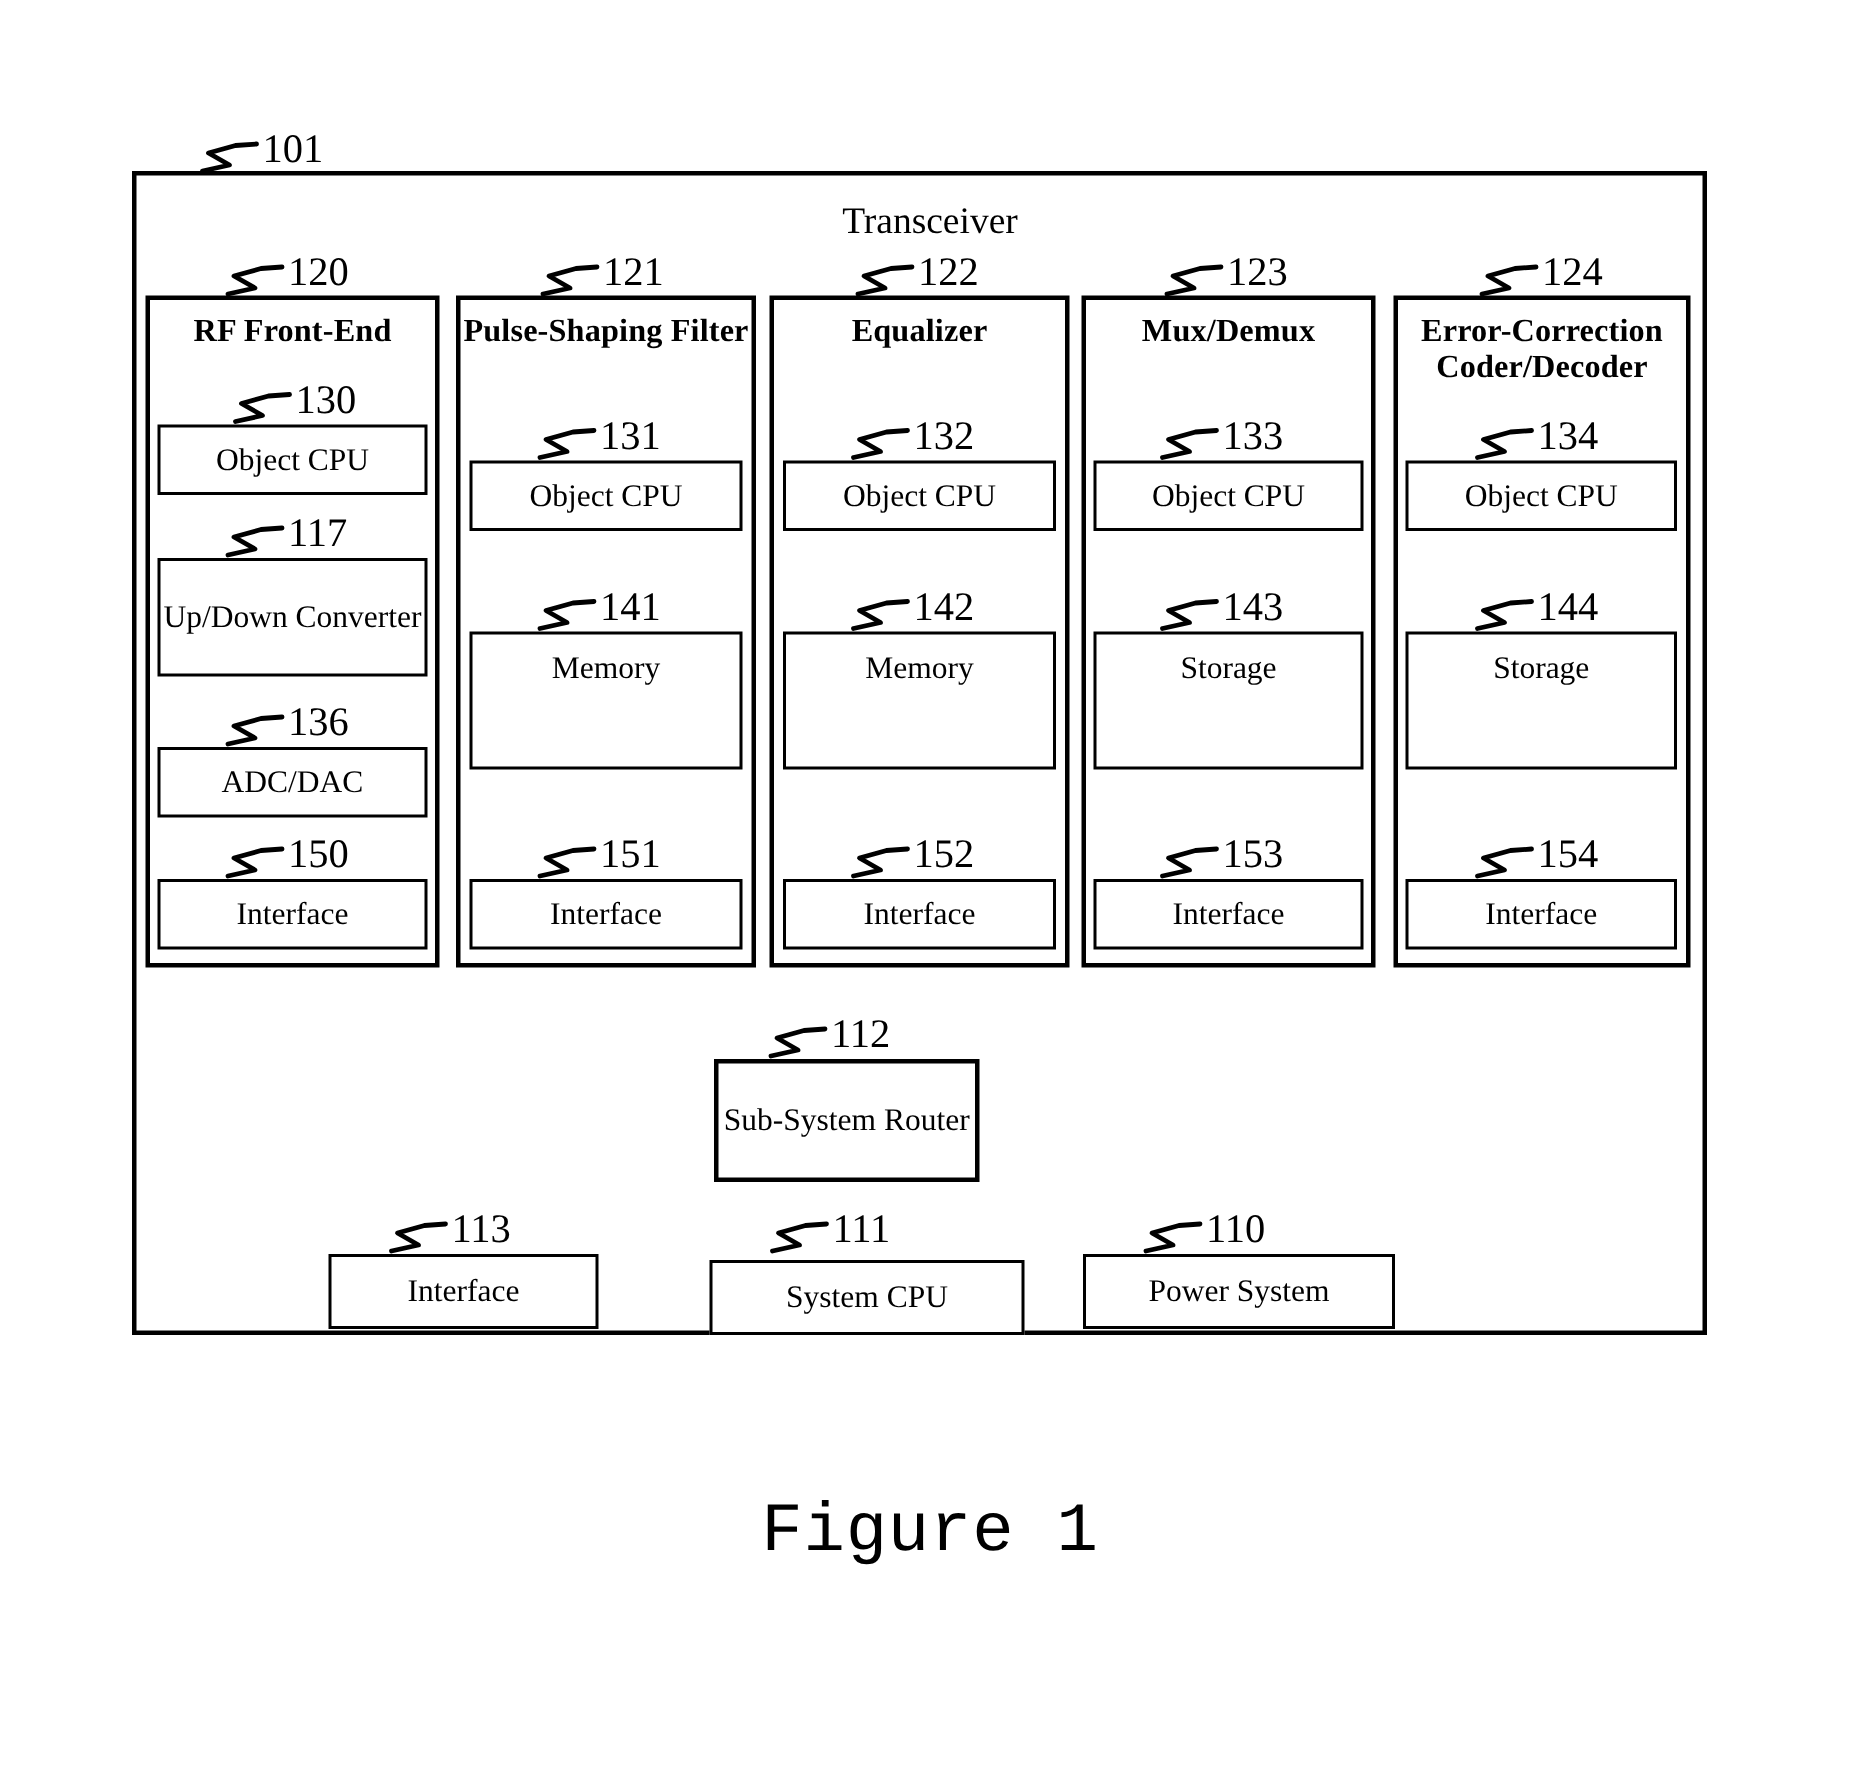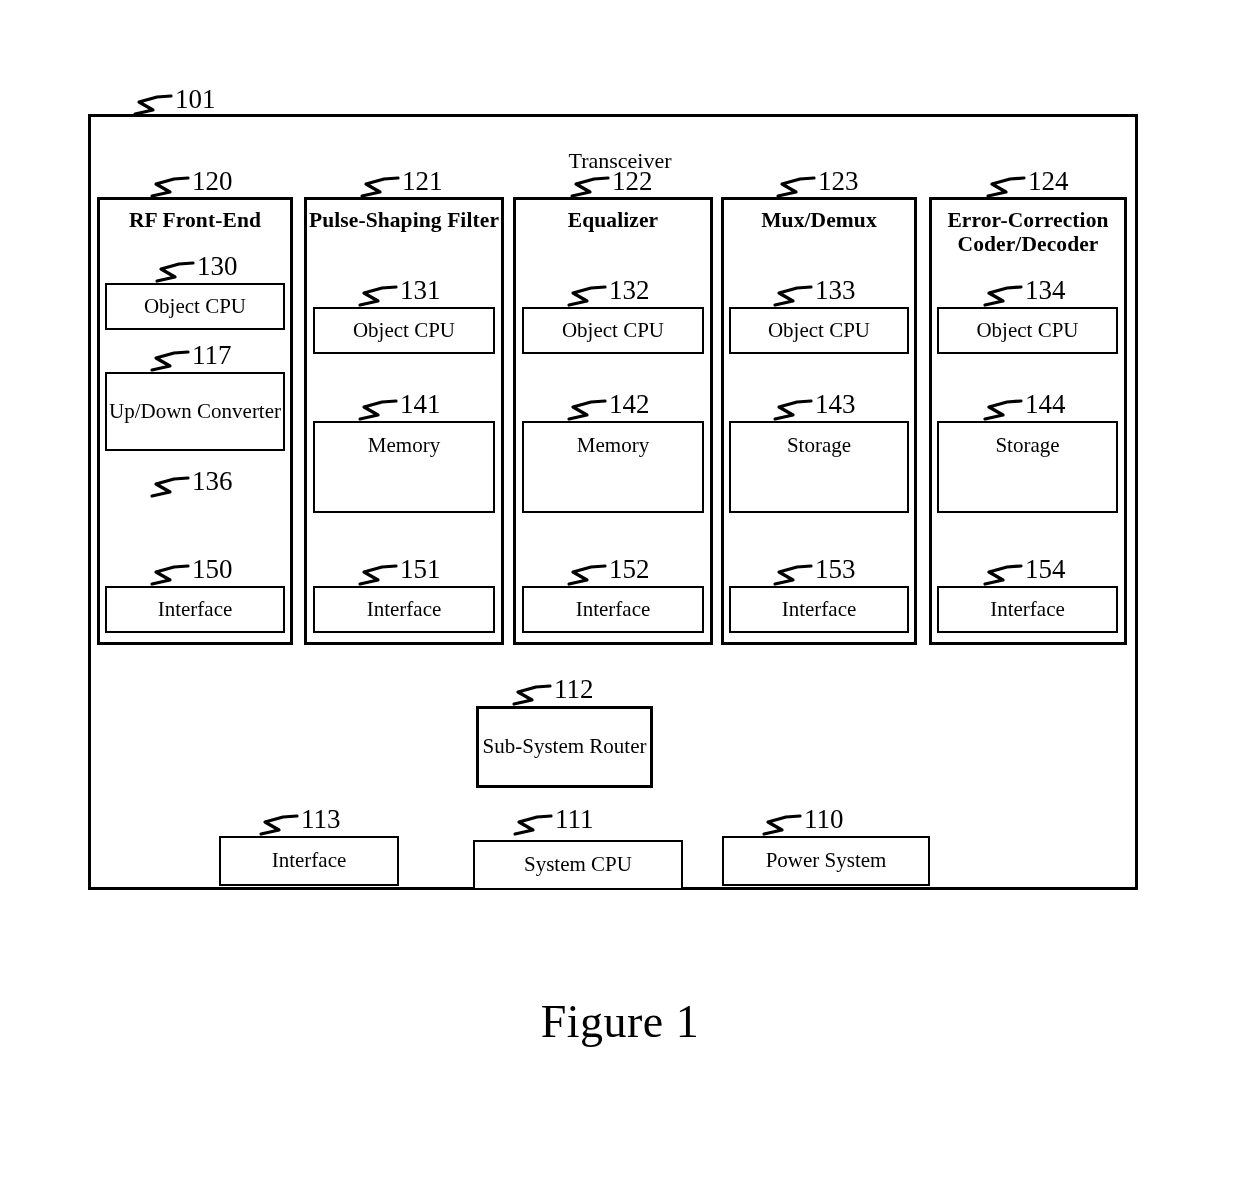--- a/index.html
+++ b/index.html
@@ -75,22 +75,21 @@
     line-height: 1.1;
     font-size: 21px;
   }
 
   
   #transceiver-title {
     position: absolute;
     left: 0;
     width: 100%;
     text-align: center;
-    font-size: 22px;
-    margin-top: 14px;
+    font-size: 25px;
   }
 
   
   .ref {
     position: absolute;
     width: 108px;
     height: 34px;
     pointer-events: none;
   }
   .ref svg {
@@ -107,21 +106,21 @@
     font-family: "Liberation Serif", "DejaVu Serif", serif;
   }
 
   
   #figure-caption {
     position: absolute;
     left: 0;
     width: 1240px;
     top: 995px;
     text-align: center;
-    font-family: Liberation Serif, serif;
+    font-family: Liberation Mono, monospace;
     font-size: 46px;
     letter-spacing: .5px;
   }
 </style>
 </head>
 <body>
 
 <div id="figure-root">
 
   <svg id="wires" viewBox="0 0 1240 1179" xmlns="http://www.w3.org/2000/svg">
@@ -147,20 +146,23 @@
 
   <div class="box" style="left:97px; top:197px; width:196px; height:448px;">
     <div class="box-label col-title">RF Front-End</div>
   </div>
   <div class="box thin" style="left:105px; top:283px; width:180px; height:47px;">
     <div class="centered">Object CPU</div>
   </div>
   <div class="box thin" style="left:105px; top:372px; width:180px; height:79px;">
     <div class="centered">Up/Down Converter</div>
   </div>
+  <div class="box thin" style="left:105px; top:498px; width:180px; height:47px;">
+    <div class="centered">ADC/DAC</div>
+  </div>
   <div class="box thin" style="left:105px; top:586px; width:180px; height:47px;">
     <div class="centered">Interface</div>
   </div>
 
   <div class="box" style="left:304px; top:197px; width:200px; height:448px;">
     <div class="box-label col-title">Pulse-Shaping Filter</div>
   </div>
   <div class="box thin" style="left:313px; top:307px; width:182px; height:47px;">
     <div class="centered">Object CPU</div>
   </div>

